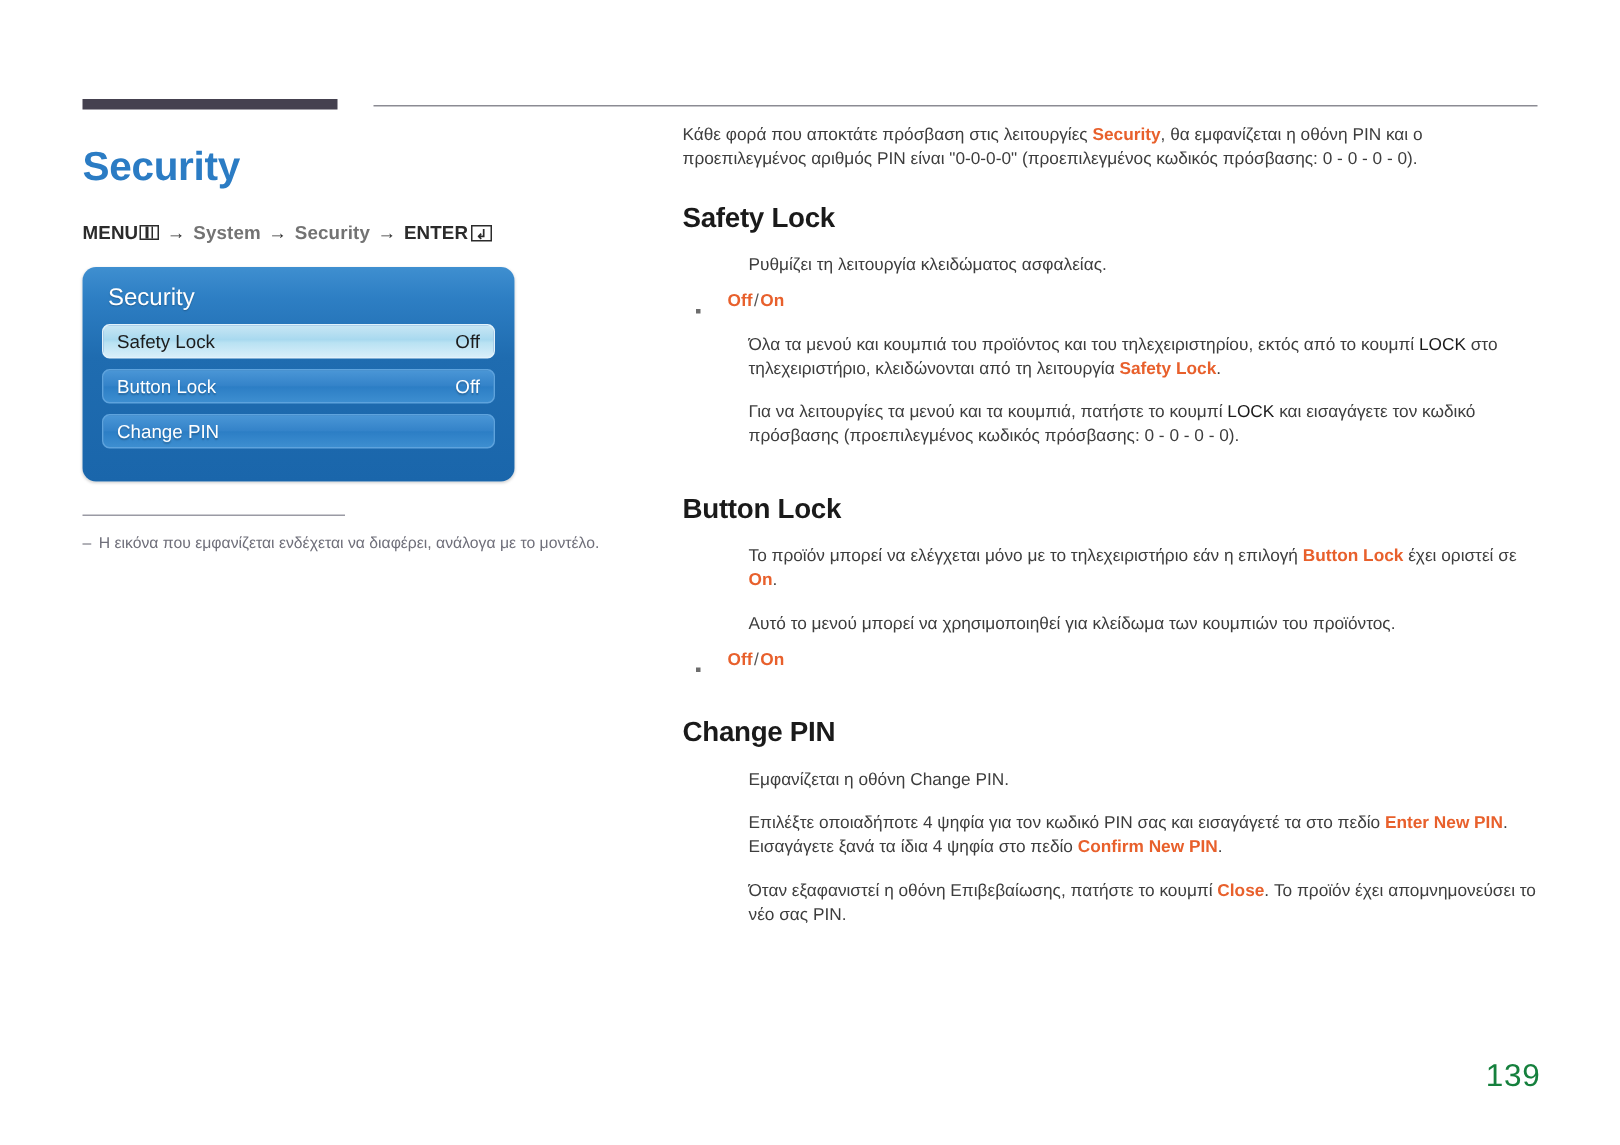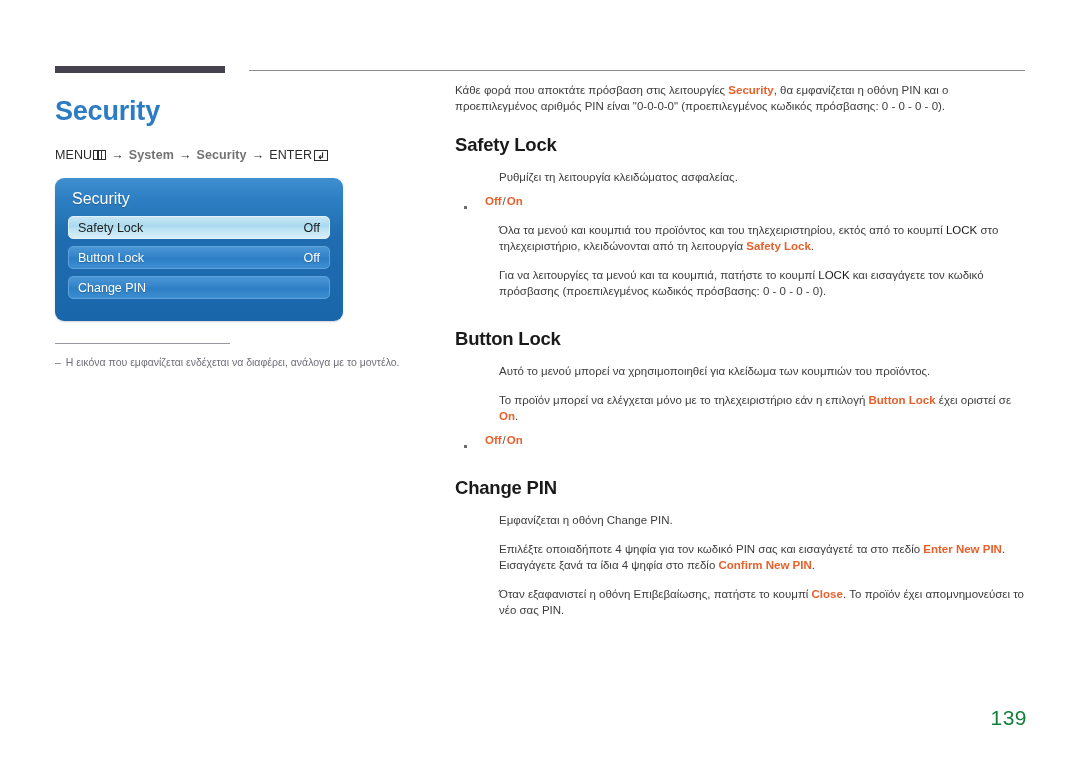--- a/index.html
+++ b/index.html
@@ -61,21 +61,21 @@
   .breadcrumb {
     margin-top: 21px;
     font-size: 12.5px;
     color: #2b2b2b;
     font-weight: bold;
     white-space: nowrap;
     letter-spacing: 0.1px;
     display: flex;
     align-items: center;
   }
-  .breadcrumb .bc-word { font-weight: normal; }
+  .breadcrumb .bc-word { font-weight: bold; }
   .breadcrumb .bc-accent { color: #737373; font-weight: bold; }
   .breadcrumb .bc-arrow {
     color: #2b2b2b;
     font-weight: normal;
     margin: 0 5px;
     font-size: 12.5px;
   }
 
   .icon-menu {
     display: inline-block;
@@ -317,25 +317,25 @@
   <p class="body-para">
     <span>Όλα τα μενού και κουμπιά του προϊόντος και του τηλεχειριστηρίου, εκτός από το κουμπί </span><span class="strongblk">LOCK</span><span> στο τηλεχειριστήριο, κλειδώνονται από τη λειτουργία </span><span class="accent">Safety Lock</span><span>.</span>
   </p>
 
   <p class="body-para">
     <span>Για να λειτουργίες τα μενού και τα κουμπιά, πατήστε το κουμπί </span><span class="strongblk">LOCK</span><span> και εισαγάγετε τον κωδικό πρόσβασης (προεπιλεγμένος κωδικός πρόσβασης: 0 - 0 - 0 - 0).</span>
   </p>
 
   <h2 class="section-head sec-button">Button Lock</h2>
 
+  <p class="body-para">
+    <span>Το προϊόν μπορεί να ελέγχεται μόνο με το τηλεχειριστήριο εάν η επιλογή </span><span class="accent">Button Lock</span><span> έχει οριστεί σε </span><span class="accent">On</span><span>.</span>
+  </p>
+
   <p class="body-para">Αυτό το μενού μπορεί να χρησιμοποιηθεί για κλείδωμα των κουμπιών του προϊόντος.</p>
-
-  <p class="body-para">
-    <span>Το προϊόν μπορεί να ελέγχεται μόνο με το τηλεχειριστήριο εάν η επιλογή </span><span class="accent">Button Lock</span><span> έχει οριστεί σε </span><span class="accent">On</span><span>.</span>
-  </p>
 
   <div class="bullet-row">
     <span class="bullet-sq"></span>
     <span class="bullet-text"><span>Off</span><span class="sep">/</span><span>On</span></span>
   </div>
 
   <h2 class="section-head sec-pin">Change PIN</h2>
 
   <p class="body-para">Εμφανίζεται η οθόνη Change PIN.</p>
 

